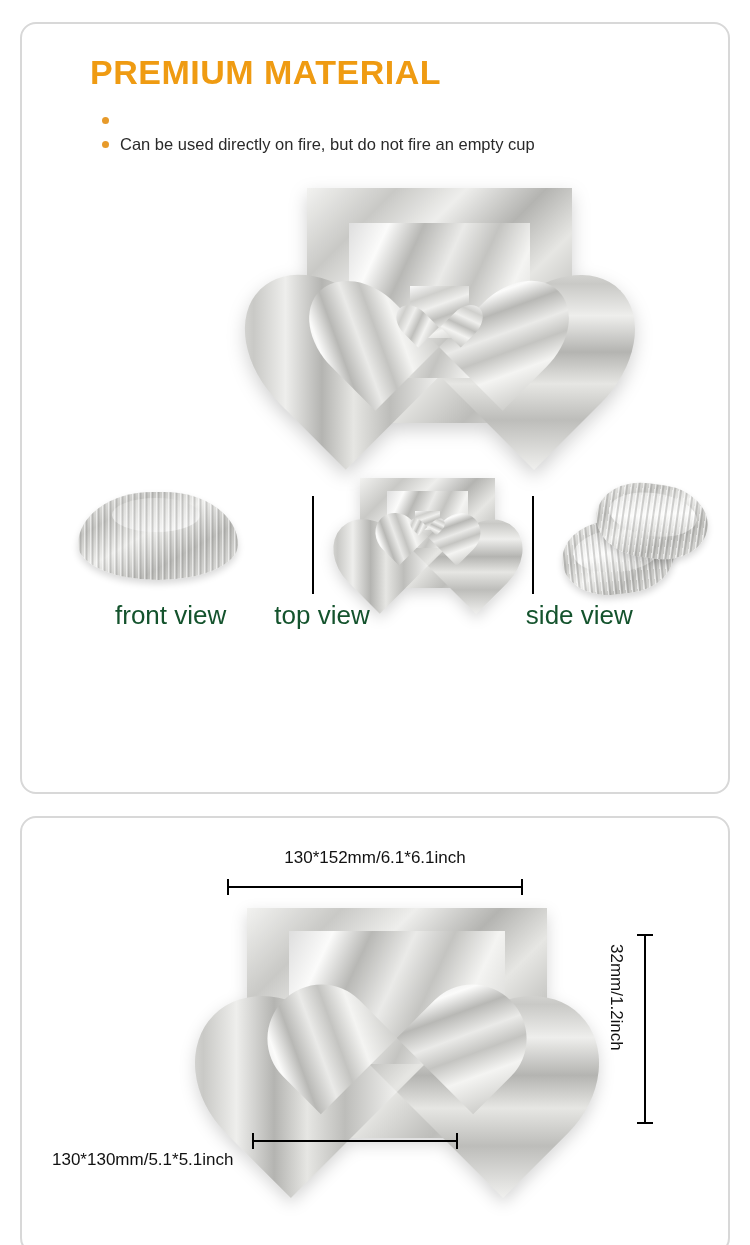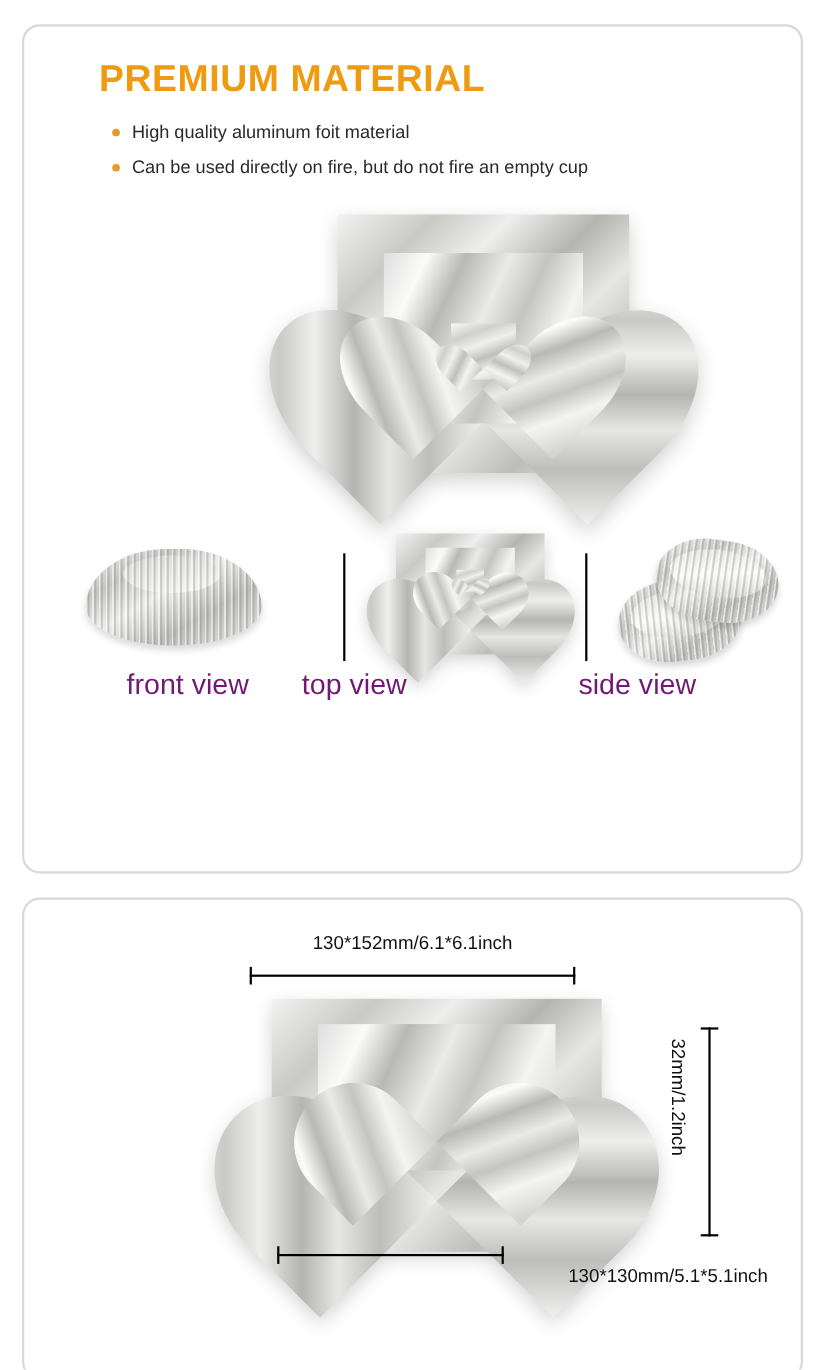--- a/index.html
+++ b/index.html
@@ -123,21 +123,21 @@
     position: absolute;
     width: 2px; background: #000;
     top: 22px; height: 98px;
   }
   .view-labels {
     display: flex;
     justify-content: space-between;
     margin-top: 6px;
     padding: 0 8px;
   }
-  .view-label { font-size: 26px; color: #701a75; }
+  .view-label { font-size: 26px; color: #14532d; }
 
   .small-front {
     width: 160px; height: 88px;
     border-radius: 46% 46% 50% 50%/60% 60% 40% 40%;
     background: linear-gradient(150deg,#f6f6f4,#c6c6c3 25%,#efefed 45%,#bdbdba 68%,#eaeae8);
     box-shadow: 0 4px 7px rgba(0,0,0,0.15);
     overflow: hidden;
     position: relative;
   }
   .small-front .notch {
@@ -174,21 +174,21 @@
 
   
   .dim-area { position: relative; height: 330px; margin-top: 4px; }
 
   .dim-top-label {
     position: absolute; top: 0; left: 0; right: 0;
     text-align: center; font-size: 17px; color: #111;
   }
   .dim-bottom-label {
     position: absolute; bottom: 8px; left: 0; right: 0;
-    text-align: right; font-size: 17px; color: #111;
+    text-align: left; font-size: 17px; color: #111;
   }
   .dim-right-label {
     position: absolute;
     right: 72px; top: 96px;
     font-size: 17px; color: #111;
     writing-mode: vertical-rl;
     text-orientation: mixed;
   }
 
   .arrow-h {
@@ -222,21 +222,20 @@
 
 <div class="page">
 
   <div class="card card-premium">
 
     <div class="section-title title-premium">PREMIUM MATERIAL</div>
 
     <div class="bullets">
       <div class="bullet-row">
         <span class="bullet-dot"></span>
-        <span class="bullet-text">High quality aluminum foit material</span>
       </div>
       <div class="bullet-row">
         <span class="bullet-dot"></span>
         <span class="bullet-text">Can be used directly on fire, but do not fire an empty cup</span>
       </div>
     </div>
 
     <div class="hero">
       <div class="back-pan">
         <div class="back-pan-inner"></div>

